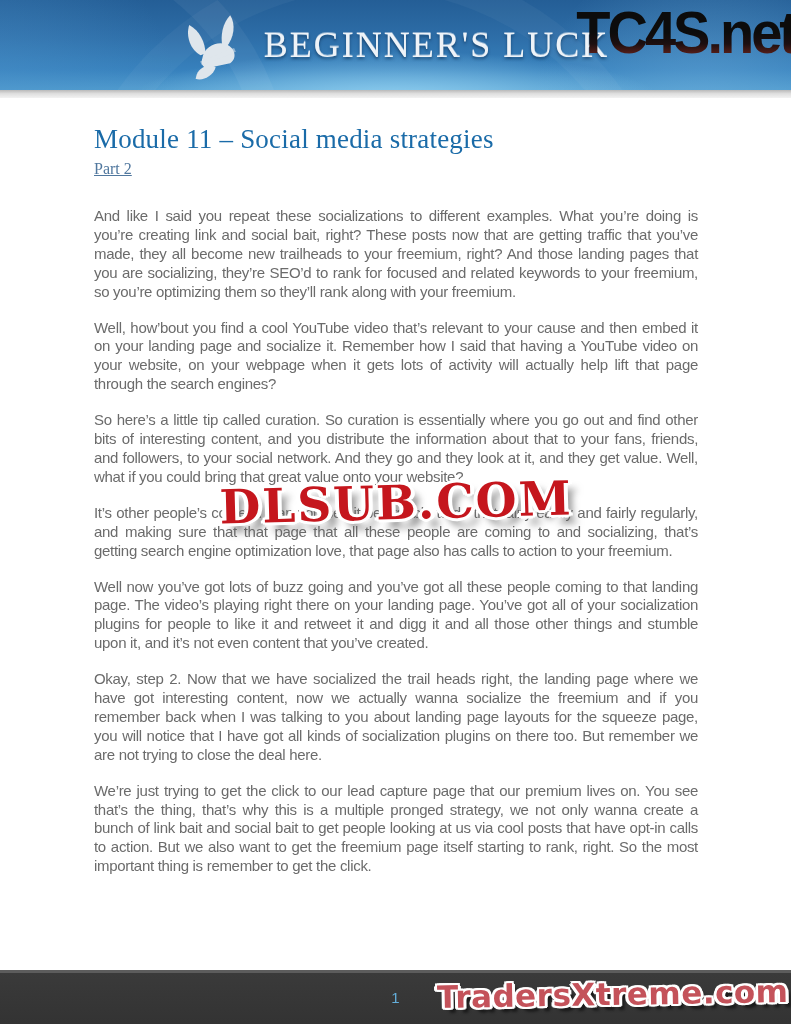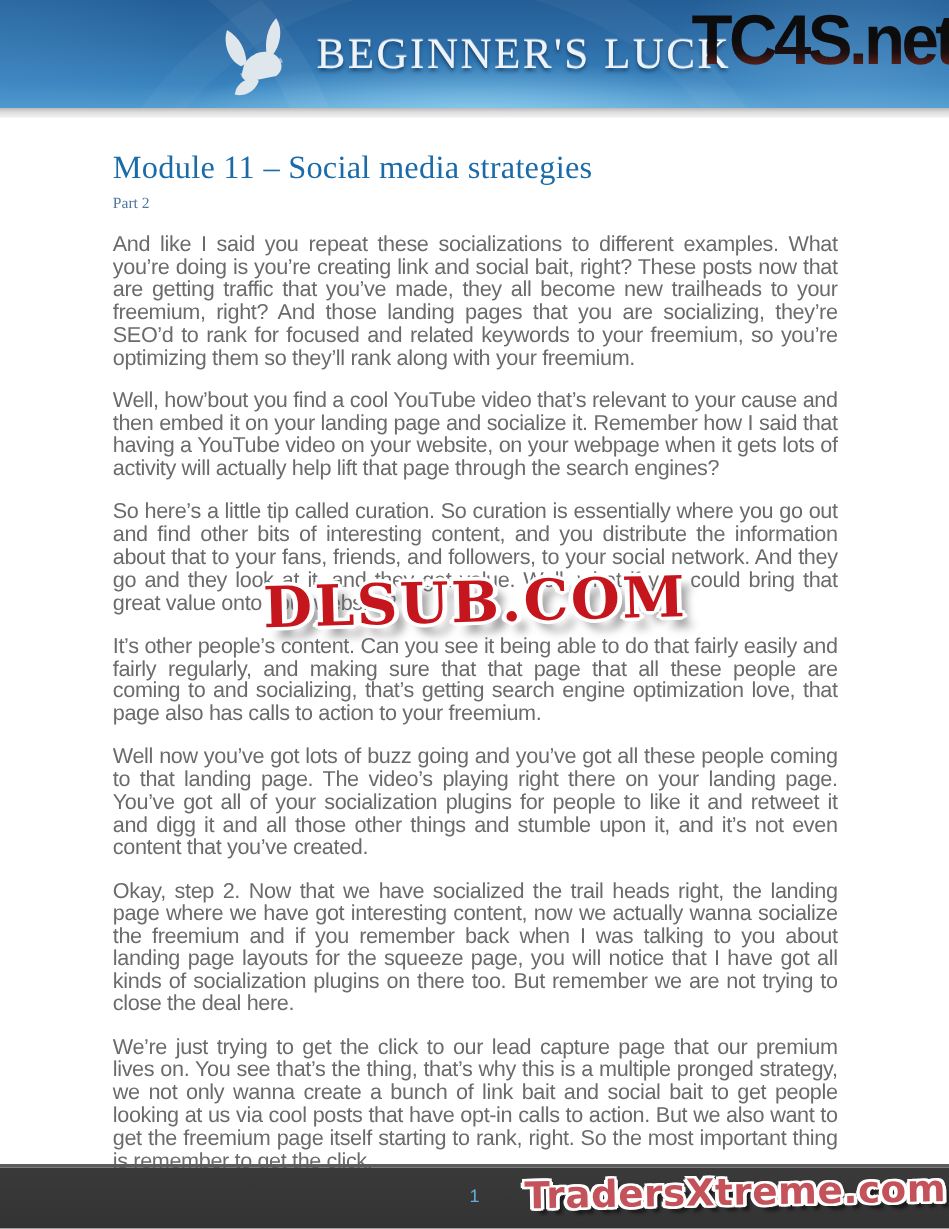--- a/index.html
+++ b/index.html
@@ -50,24 +50,24 @@
   .content {
     position:relative; height:992px; overflow:hidden;
     padding:24px 93px 0 94px;
   }
   .doc-title {
     font-family:"Liberation Serif", serif; font-weight:normal;
     font-size:27px; line-height:34px; color:#1a6ba8; letter-spacing:0.2px;
   }
   .doc-subtitle {
     font-family:"Liberation Serif", serif; font-weight:normal;
-    font-size:13px; line-height:25px; color:#50779e; margin-bottom:13px;
+    font-size:16px; line-height:25px; color:#50779e; margin-bottom:26px;text-decoration:underline;
   }
   .para {
-    font-size:18px; line-height:18.9px; letter-spacing:-0.3px;
+    font-size:15px; line-height:18.9px; letter-spacing:-0.3px;
     color:#6b6b6b; text-align:justify; margin-bottom:17px;
   }
 
   
   .wm-center {
     position:absolute; top:479px; left:50%;
     transform:translateX(-50%) rotate(-1.5deg);
     font-family:"DejaVu Serif", serif; font-weight:bold;
     font-size:47px; letter-spacing:2px; line-height:1; color:#c5161d;
     text-shadow:

